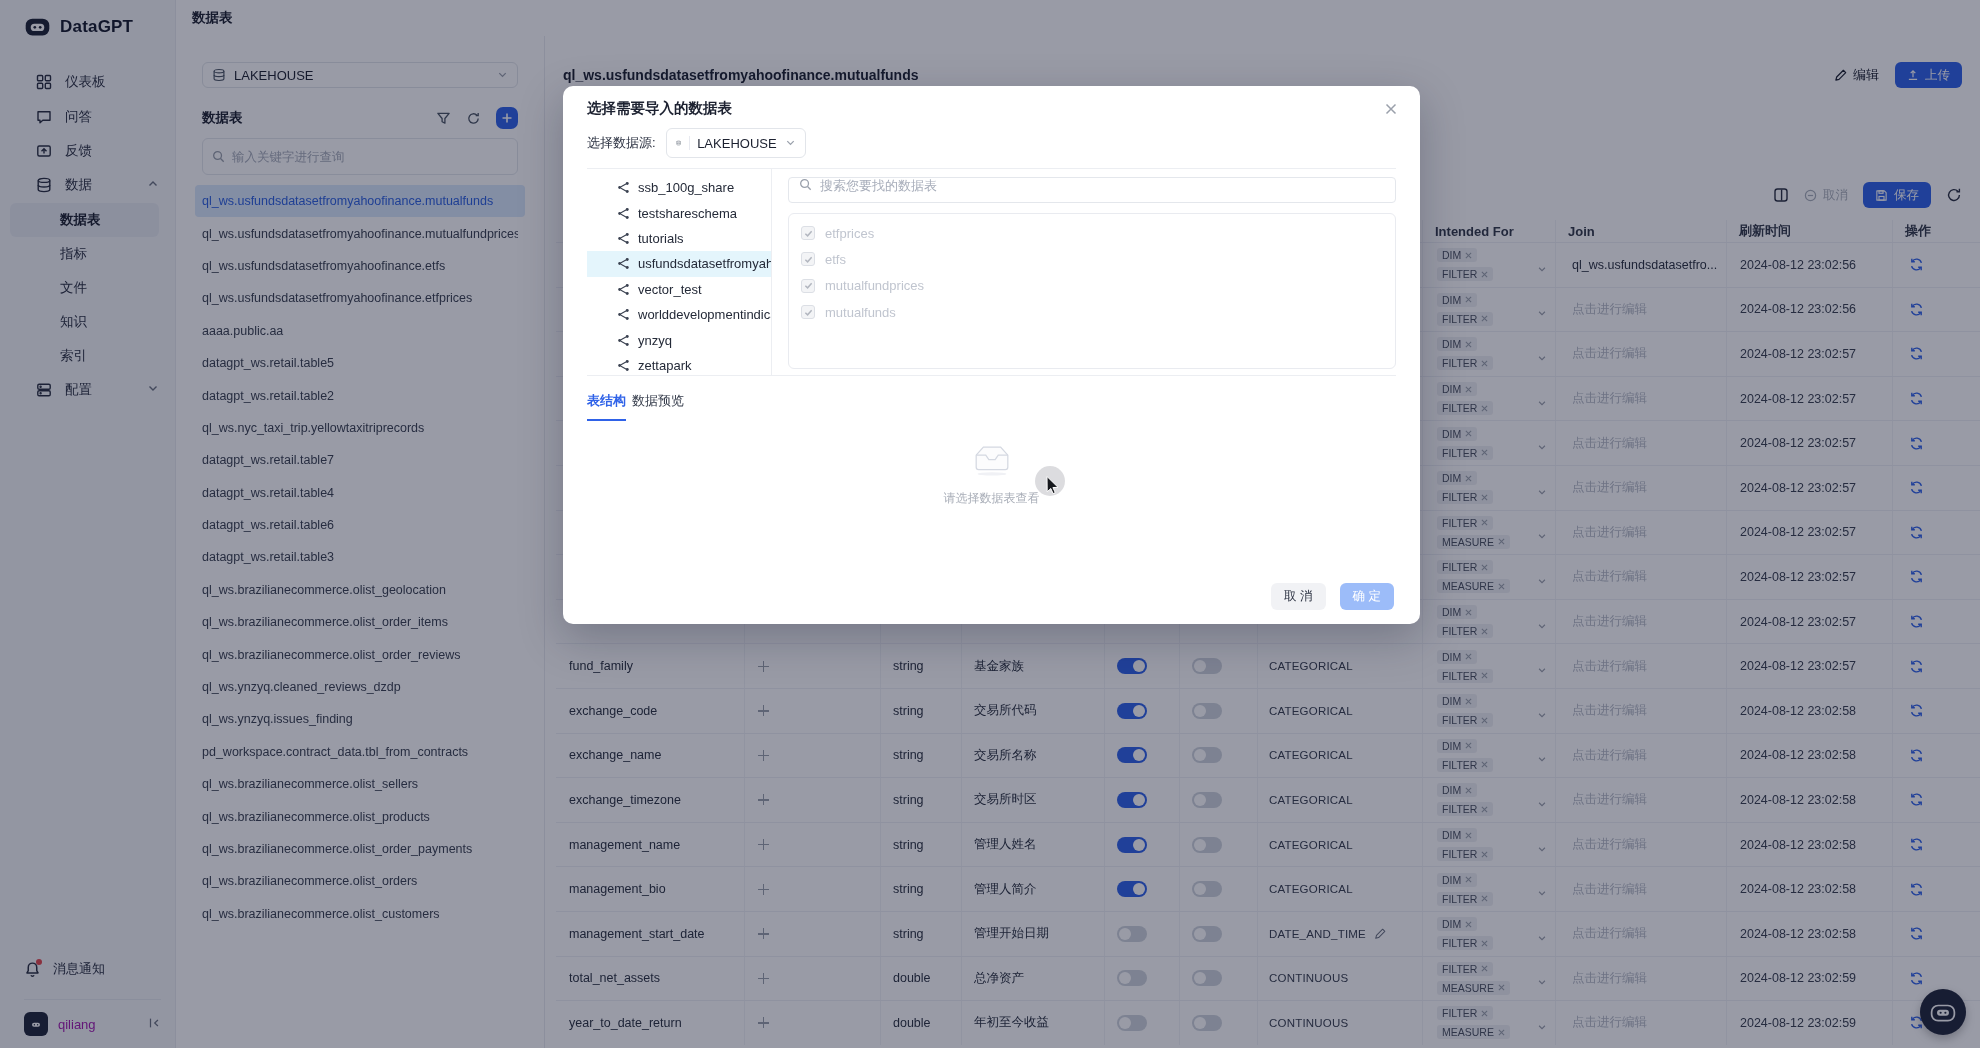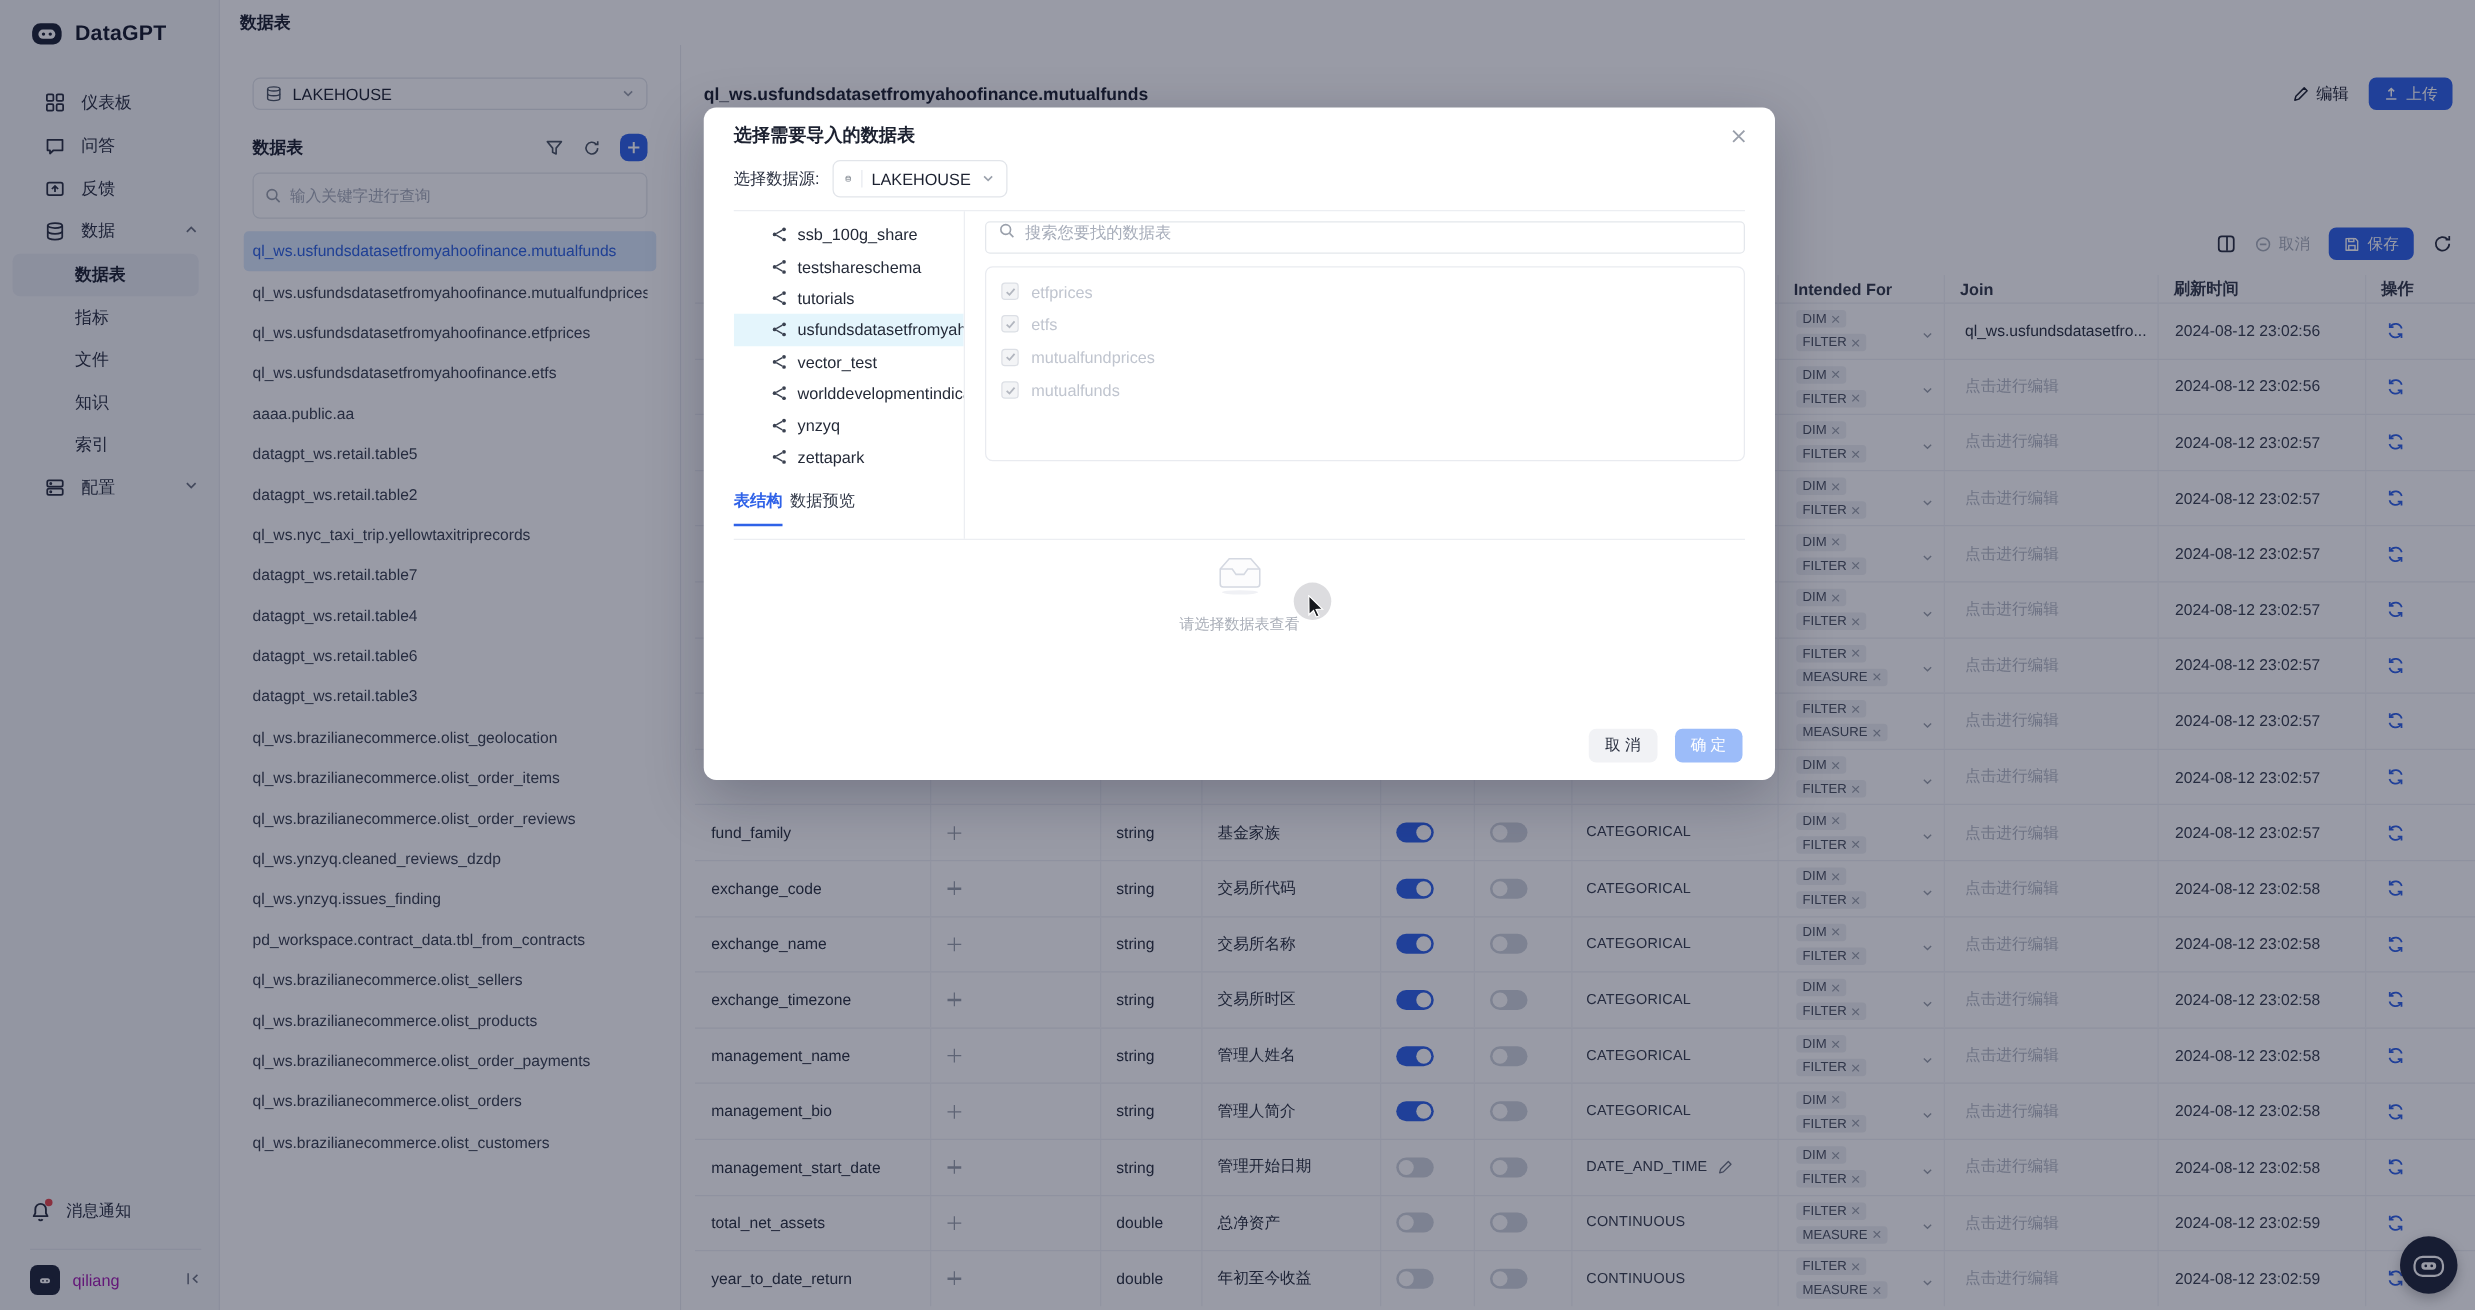--- a/index.html
+++ b/index.html
@@ -112,21 +112,21 @@
   .modal { position:absolute; left:563px; top:86px; width:857px; height:538px; background:#fff; border-radius:10px; z-index:50; box-shadow:0 14px 44px rgba(10,15,40,.25); }
   .m-title { position:absolute; left:24px; top:13px; font-size:14.5px; font-weight:700; color:#1c2130; }
   .m-close { position:absolute; right:20px; top:14px; width:18px; height:18px; display:flex; align-items:center; justify-content:center; cursor:pointer; }
   .m-close svg { width:12px; height:12px; }
   .m-ds { position:absolute; left:24px; top:42px; display:flex; align-items:center; gap:10px; }
   .m-ds-label { font-size:13px; color:#2a3040; }
   .m-ds-select { width:140px; height:30px; border:1px solid #e2e5ea; border-radius:6px; display:flex; align-items:center; gap:8px; padding:0 9px; font-size:13px; color:#1c2130; cursor:pointer; }
   .m-ds-select svg.db { width:14px; height:14px; }
   .m-ds-sep { width:1px; height:14px; background:#e8eaf0; }
   .m-ds-select .chev { margin-left:auto; }
-  .m-split { position:absolute; left:24px; right:24px; top:82px; height:264px; border-top:1px solid #eceef2; border-bottom:1px solid #eceef2; display:flex; }
+  .m-split { position:absolute; left:24px; right:24px; top:82px; height:208px; border-top:1px solid #eceef2; border-bottom:1px solid #eceef2; display:flex; }
   .m-schemas { width:185px; border-right:1px solid #eceef2; padding:6px 0; overflow:hidden; }
   .s-item { height:25.4px; display:flex; align-items:center; gap:8px; padding-left:30px; font-size:13px; color:#242a38; white-space:nowrap; overflow:hidden; cursor:pointer; }
   .s-item.sel { background:#e4f5fc; }
   .s-item svg { width:13px; height:13px; flex:0 0 auto; }
   .m-right { flex:1; padding:8px 0 0 16px; min-width:0; }
   .m-search { height:26px; border:1px solid #e4e7ec; border-radius:4px; display:flex; align-items:flex-start; gap:8px; padding:0 10px; }
   .m-search svg { width:13px; height:13px; flex:0 0 auto; }
   .m-search input { border:none; outline:none; flex:1; font-size:13px; color:#3c4352; background:transparent; font-family:inherit; }
   .m-search input::placeholder { color:#a7adba; }
   .m-box { margin-top:10px; height:156px; border:1px solid #e9ebf0; border-radius:6px; padding:6px 12px; overflow:hidden; }
@@ -304,24 +304,24 @@
           <input type="text" placeholder="输入关键字进行查询" style="">
         </div>
         <div class="p-list" id="panel-list">
             <div class="p-item sel">
               <span>ql_ws.usfundsdatasetfromyahoofinance.mutualfunds</span>
             </div>
             <div class="p-item">
               <span>ql_ws.usfundsdatasetfromyahoofinance.mutualfundprices</span>
             </div>
             <div class="p-item">
+              <span>ql_ws.usfundsdatasetfromyahoofinance.etfs</span>
+            </div>
+            <div class="p-item">
               <span>ql_ws.usfundsdatasetfromyahoofinance.etfprices</span>
-            </div>
-            <div class="p-item">
-              <span>ql_ws.usfundsdatasetfromyahoofinance.etfs</span>
             </div>
             <div class="p-item">
               <span>aaaa.public.aa</span>
             </div>
             <div class="p-item">
               <span>datagpt_ws.retail.table5</span>
             </div>
             <div class="p-item">
               <span>datagpt_ws.retail.table2</span>
             </div>

